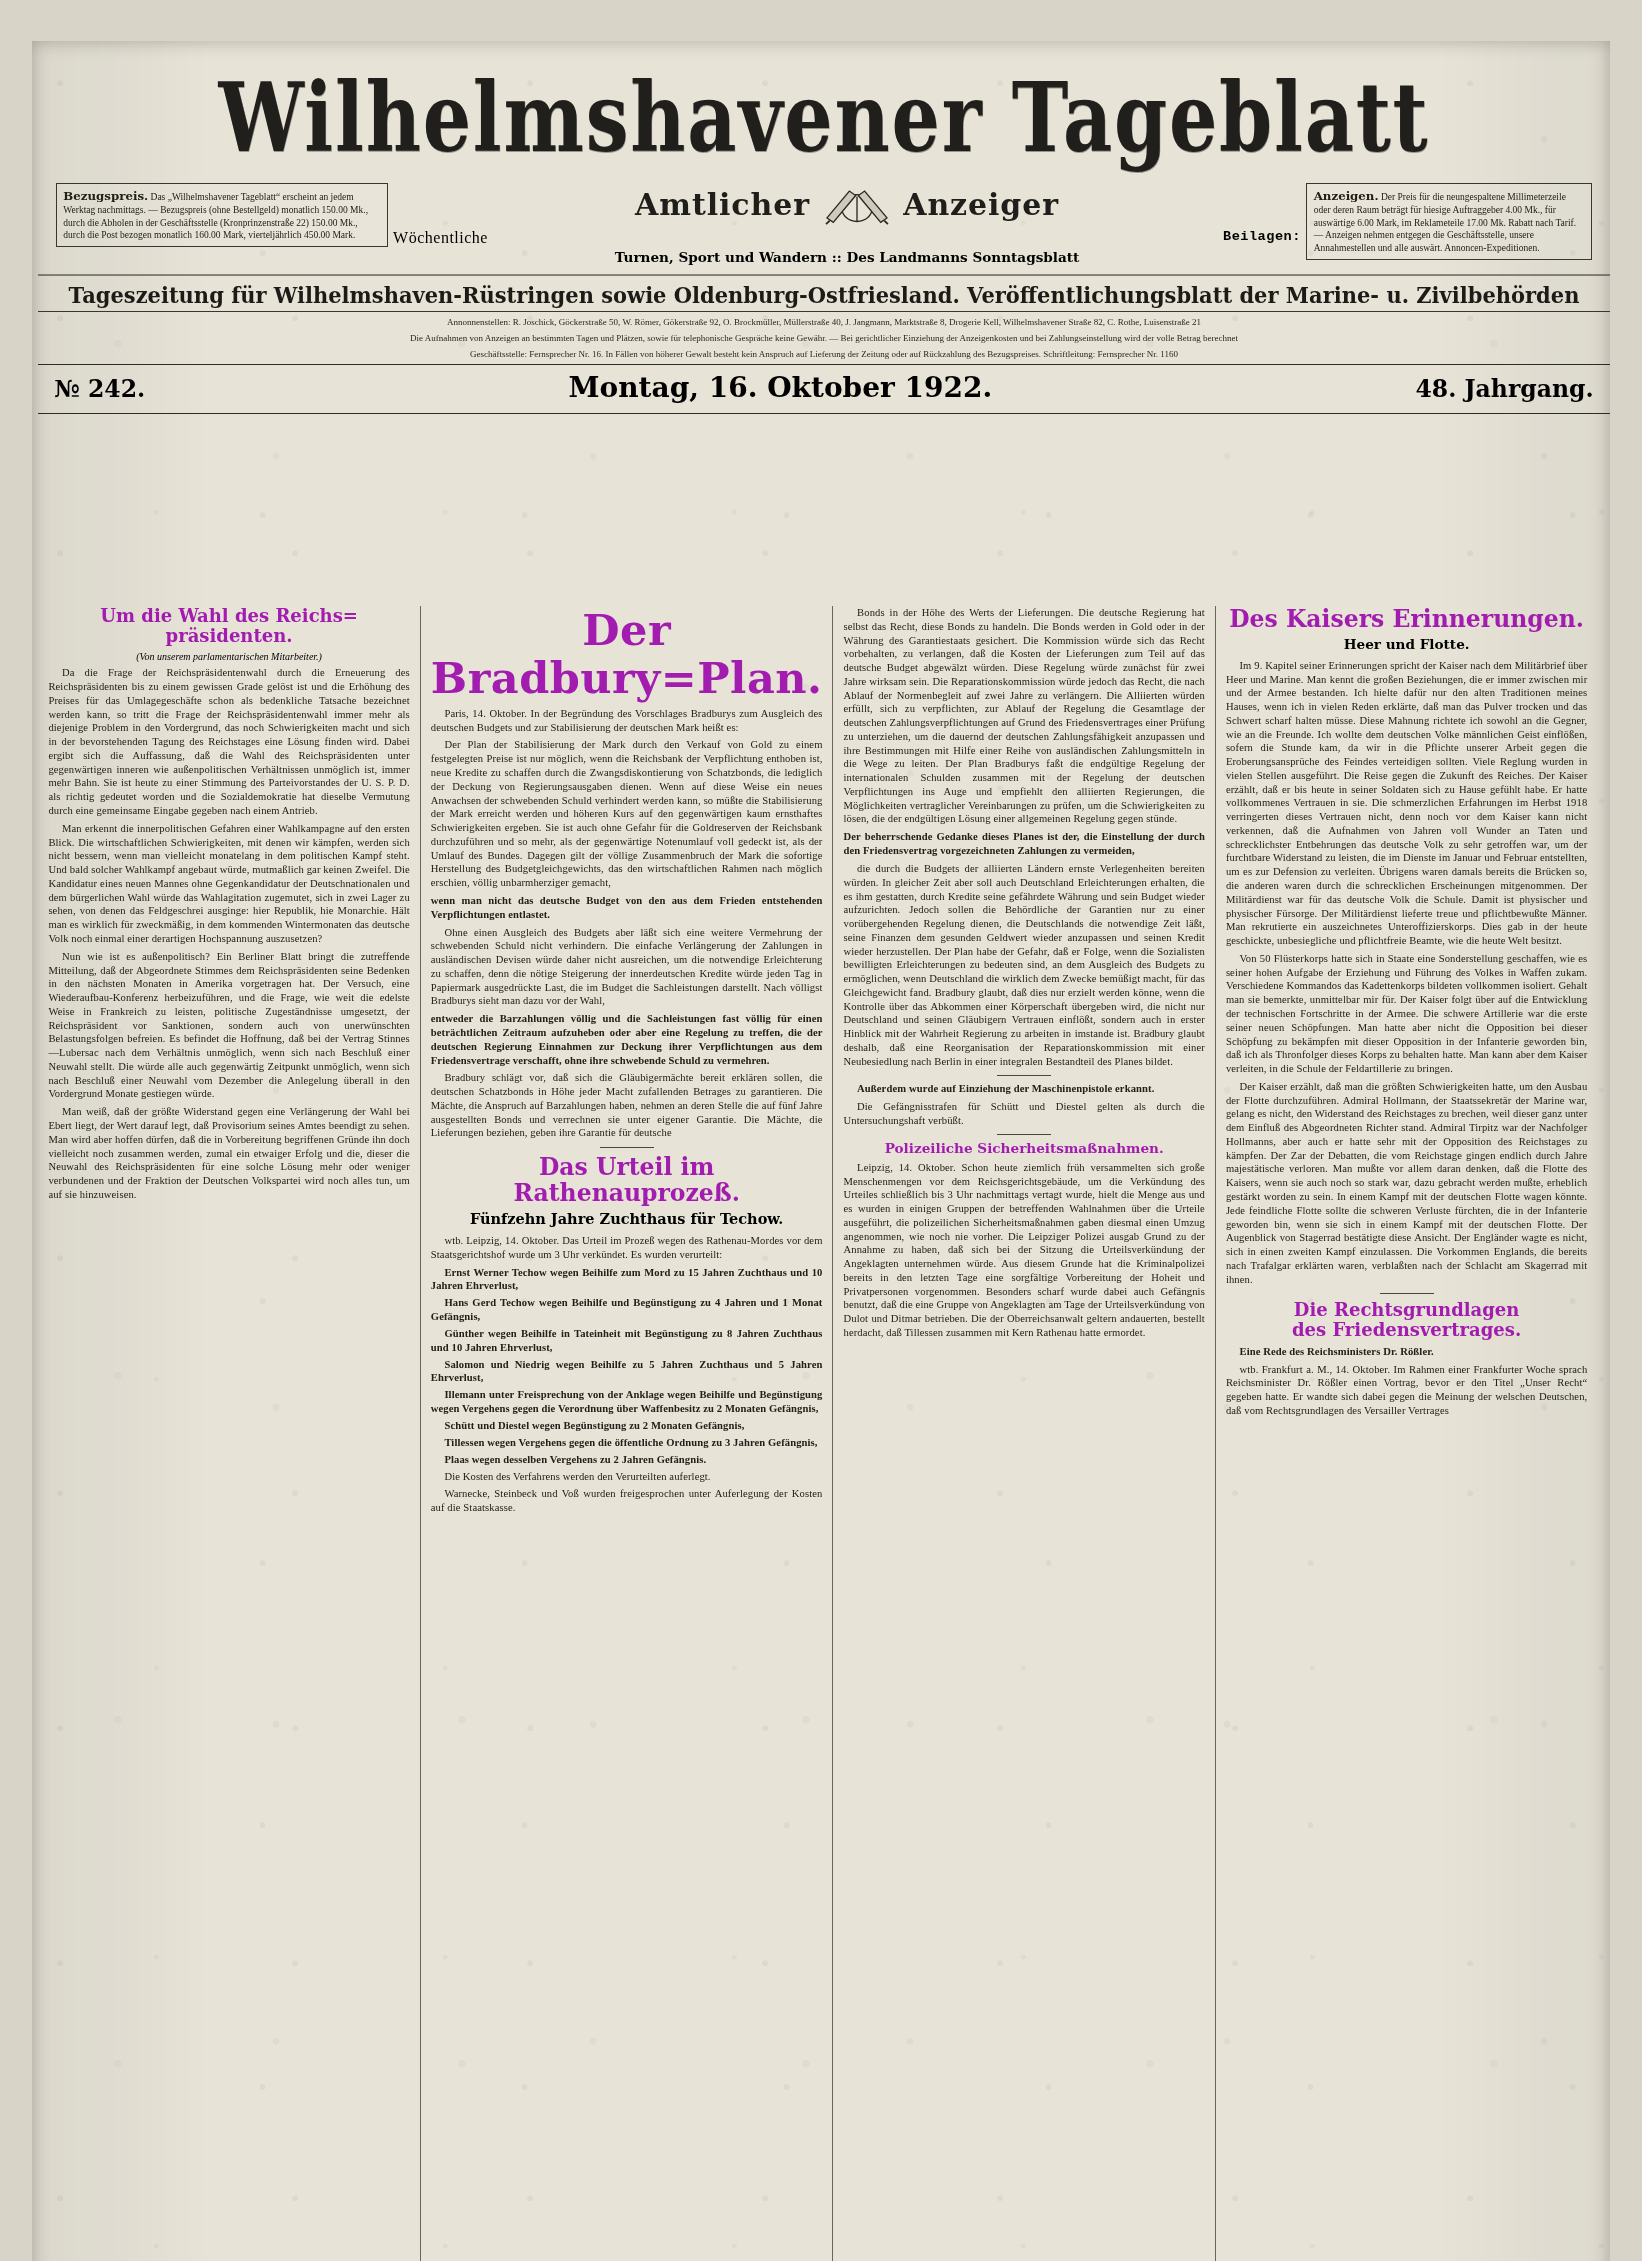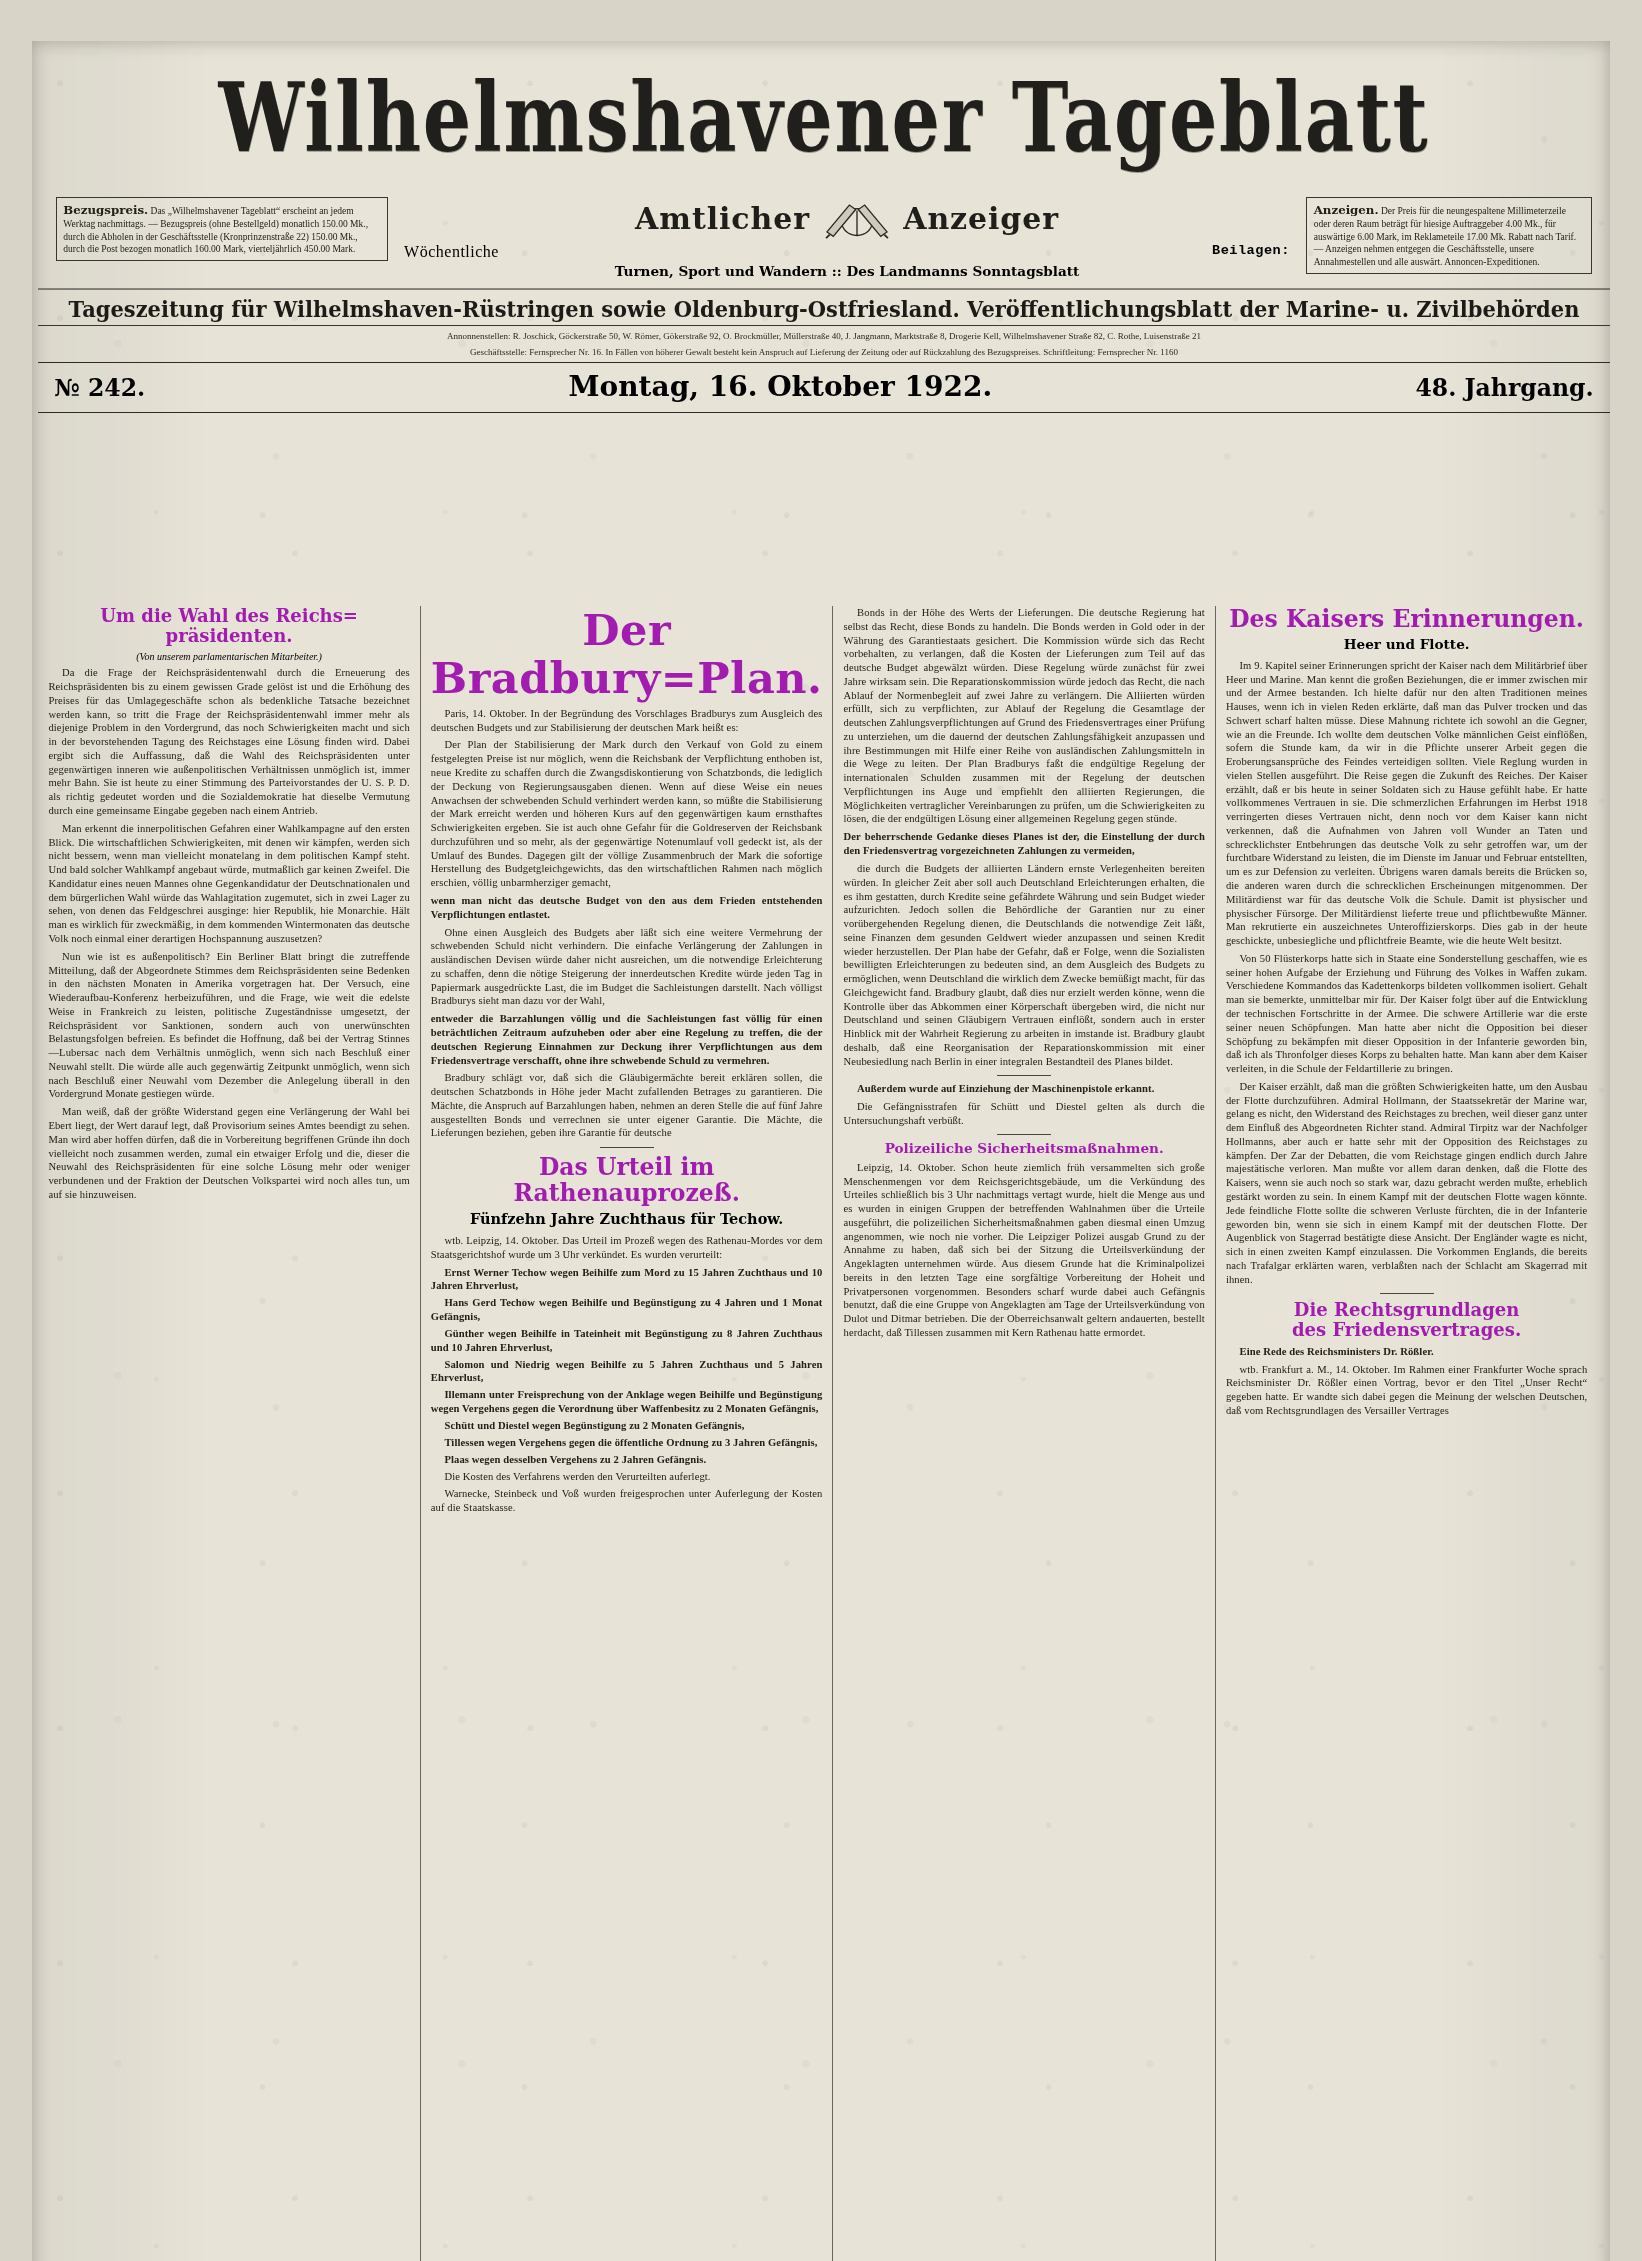--- a/index.html
+++ b/index.html
@@ -46,23 +46,23 @@
     line-height:1.02;
     text-shadow:0.5px 0.5px 0 rgba(0,0,0,0.35);
     transform:scaleY(1.25);
     transform-origin:center top;
   }
 
   .masthead-row {
     display:flex;
     align-items:flex-start;
     justify-content:space-between;
-    margin-top:56px;
+    margin-top:42px;
     padding:0 18px;
-    gap:12px;
+    gap:1px;
   }
   .box {
     border:0.9px solid #3a362f;
     padding:4.5px 6.3px;
     font-size:9.5px;
     line-height:1.32;
     color:#232019;
     background:rgba(255,255,255,0.06);
   }
   .box .bx-title { font-weight:bold; font-size:11.8px; font-family:"DejaVu Serif", serif;}
@@ -211,20 +211,21 @@
 
         <div class="box right-box">
           <span class="bx-title">Anzeigen.</span>
           <span>Der Preis für die neungespaltene Millimeterzeile oder deren Raum beträgt für hiesige Auftraggeber 4.00 Mk., für auswärtige 6.00 Mark, im Reklameteile 17.00 Mk. Rabatt nach Tarif. — Anzeigen nehmen entgegen die Geschäftsstelle, unsere Annahmestellen und alle auswärt. Annoncen-Expeditionen.</span>
         </div>
       </div>
 
       <div class="strip1">Tageszeitung für Wilhelmshaven-Rüstringen sowie Oldenburg-Ostfriesland.   Veröffentlichungsblatt der Marine- u. Zivilbehörden</div>
       <div class="rule"></div>
       <div class="fineprint">Annonnenstellen: R. Joschick, Göckerstraße 50, W. Römer, Gökerstraße 92, O. Brockmüller, Müllerstraße 40, J. Jangmann, Marktstraße 8, Drogerie Kell, Wilhelmshavener Straße 82, C. Rothe, Luisenstraße 21</div>
+      <div class="fineprint">Die Aufnahmen von Anzeigen an bestimmten Tagen und Plätzen, sowie für telephonische Gespräche keine Gewähr. — Bei gerichtlicher Einziehung der Anzeigenkosten und bei Zahlungseinstellung wird der volle Betrag berechnet</div>
       <div class="fineprint">Geschäftsstelle: Fernsprecher Nr. 16.          In Fällen von höherer Gewalt besteht kein Anspruch auf Lieferung der Zeitung oder auf Rückzahlung des Bezugspreises.          Schriftleitung: Fernsprecher Nr. 1160</div>
       <div class="rule thick"></div>
 
       <div class="issue-row">
         <span class="no">№ 242.</span>
         <span class="date">Montag, 16. Oktober 1922.</span>
         <span class="year">48. Jahrgang.</span>
       </div>
       <div class="rule thick"></div>
     </div>

